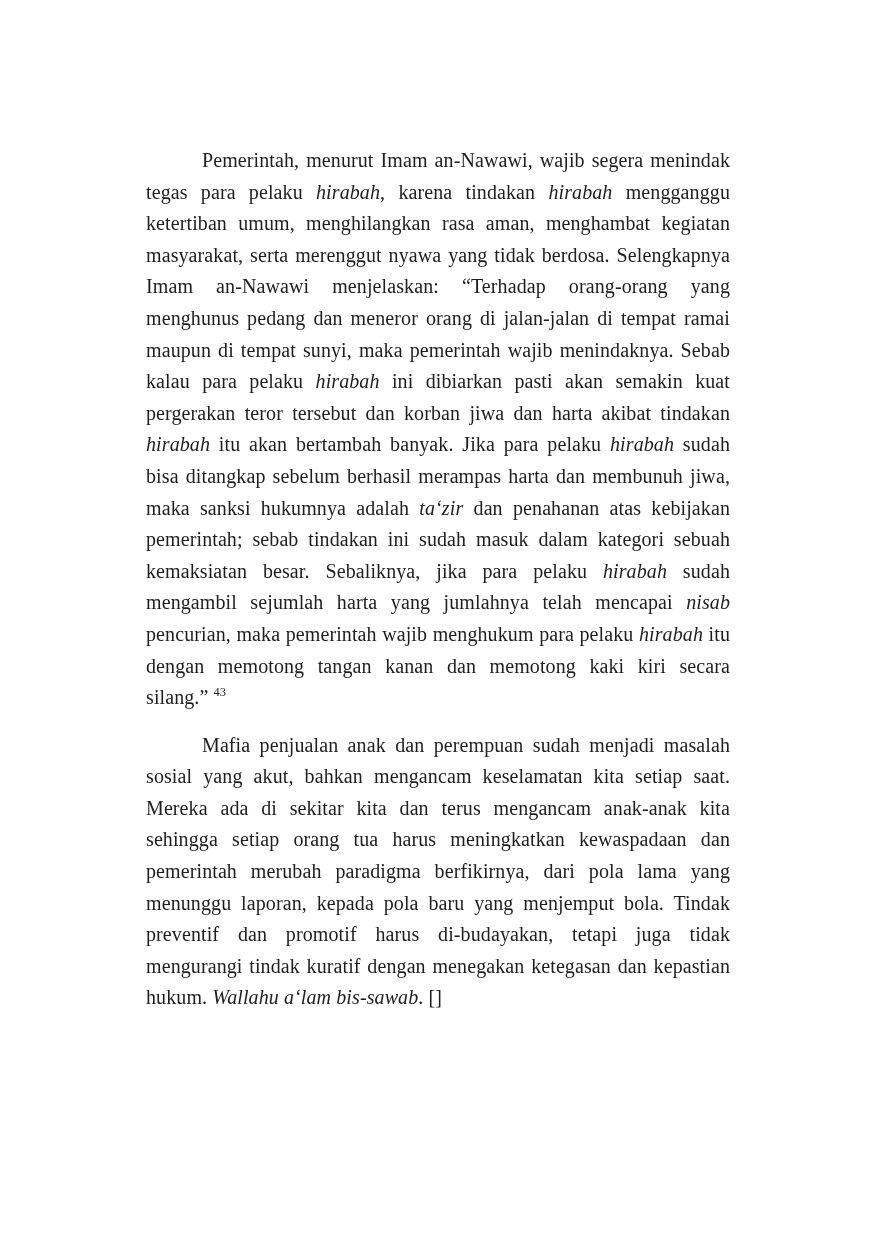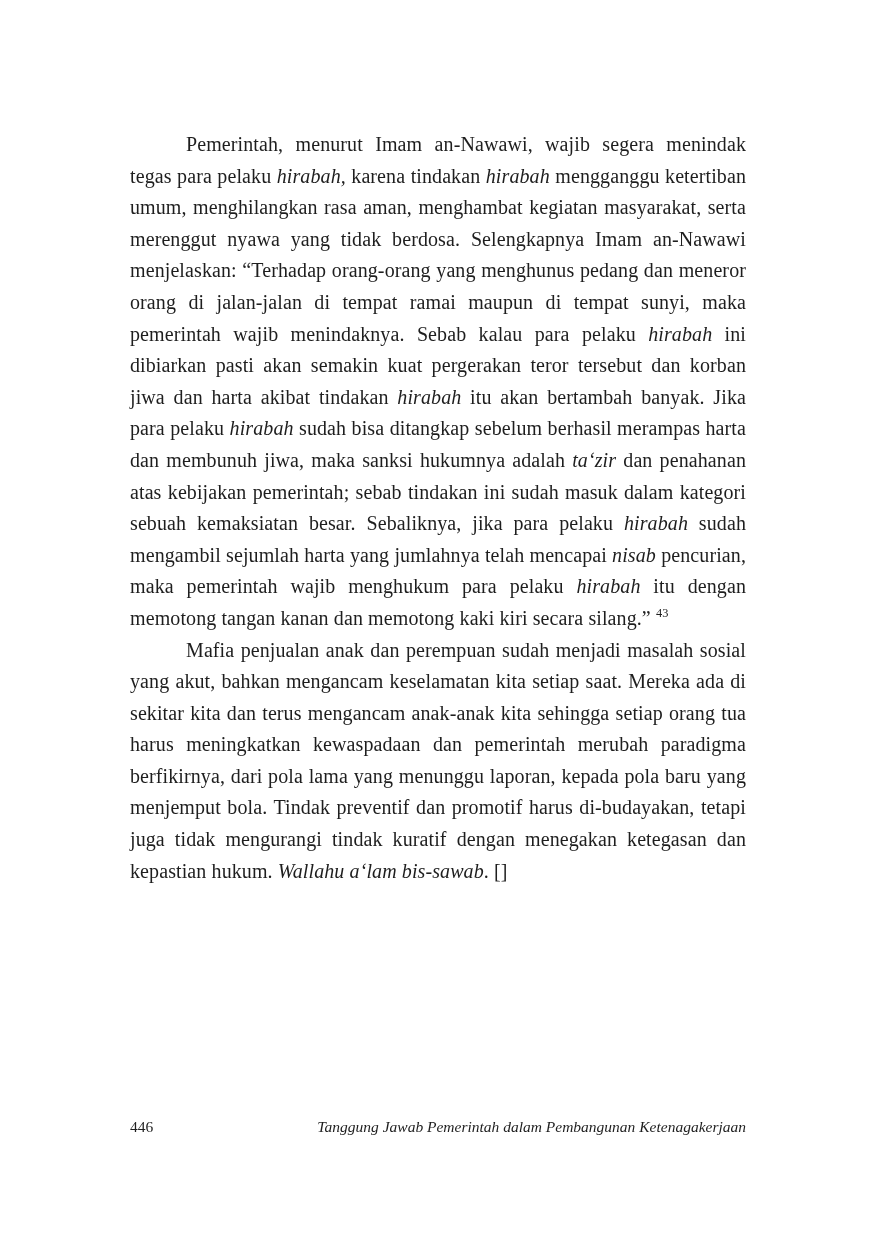--- a/index.html
+++ b/index.html
@@ -20,21 +20,21 @@
     position: absolute;
     left: 130px;
     top: 129px;
     width: 616px;
     font-size: 20px;
     line-height: 31.6px;
     text-align: justify;
     letter-spacing: 0.1px;
   }
   .text-block p {
-    margin: 0;
+    margin: 16px;
     padding: 0;
     text-indent: 56px;
   }
   .it {
     font-style: italic;
   }
   sup.fn {
     font-size: 0.62em;
     line-height: 0;
     vertical-align: super;
@@ -56,17 +56,13 @@
 </style>
 </head>
 <body>
 
 <div class="page">
   <div class="text-block">
     <p><span>Pemerintah, menurut Imam an-Nawawi, wajib segera menindak tegas para pelaku </span><span class="it">hirabah,</span><span> karena tindakan </span><span class="it">hirabah</span><span> mengganggu ketertiban umum, menghilangkan rasa aman, menghambat kegiatan masyarakat, serta merenggut nyawa yang tidak berdosa. Selengkapnya Imam an-Nawawi menjelaskan: “Terhadap orang-orang yang menghunus pedang dan meneror orang di jalan-jalan di tempat ramai maupun di tempat sunyi, maka pemerintah wajib menindaknya. Sebab kalau para pelaku </span><span class="it">hirabah</span><span> ini dibiarkan pasti akan semakin kuat pergerakan teror tersebut dan korban jiwa dan harta akibat tindakan </span><span class="it">hirabah</span><span> itu akan bertambah banyak. Jika para pelaku </span><span class="it">hirabah</span><span> sudah bisa ditangkap sebelum berhasil merampas harta dan membunuh jiwa, maka sanksi hukumnya adalah </span><span class="it">ta‘zir</span><span> dan penahanan atas kebijakan pemerintah; sebab tindakan ini sudah masuk dalam kategori sebuah kemaksiatan besar. Sebaliknya, jika para pelaku </span><span class="it">hirabah</span><span> sudah mengambil sejumlah harta yang jumlahnya telah mencapai </span><span class="it">nisab</span><span> pencurian, maka pemerintah wajib menghukum para pelaku </span><span class="it">hirabah</span><span> itu dengan memotong tangan kanan dan memotong kaki kiri secara silang.” </span><sup class="fn">43</sup></p>
     <p><span>Mafia penjualan anak dan perempuan sudah menjadi masalah sosial yang akut, bahkan mengancam keselamatan kita setiap saat. Mereka ada di sekitar kita dan terus mengancam anak-anak kita sehingga setiap orang tua harus meningkatkan kewaspadaan dan pemerintah merubah paradigma berfikirnya, dari pola lama yang menunggu laporan, kepada pola baru yang menjemput bola. Tindak preventif dan promotif harus di-budayakan, tetapi juga tidak mengurangi tindak kuratif dengan menegakan ketegasan dan kepastian hukum. </span><span class="it">Wallahu a‘lam bis-sawab</span><span>. []</span></p>
   </div>
 
-  <div class="footer">
-    <span class="pagenum">446</span>
-    <span class="running-title">Tanggung Jawab Pemerintah dalam Pembangunan Ketenagakerjaan</span>
-  </div>
 </div>
 
 </body></html>

